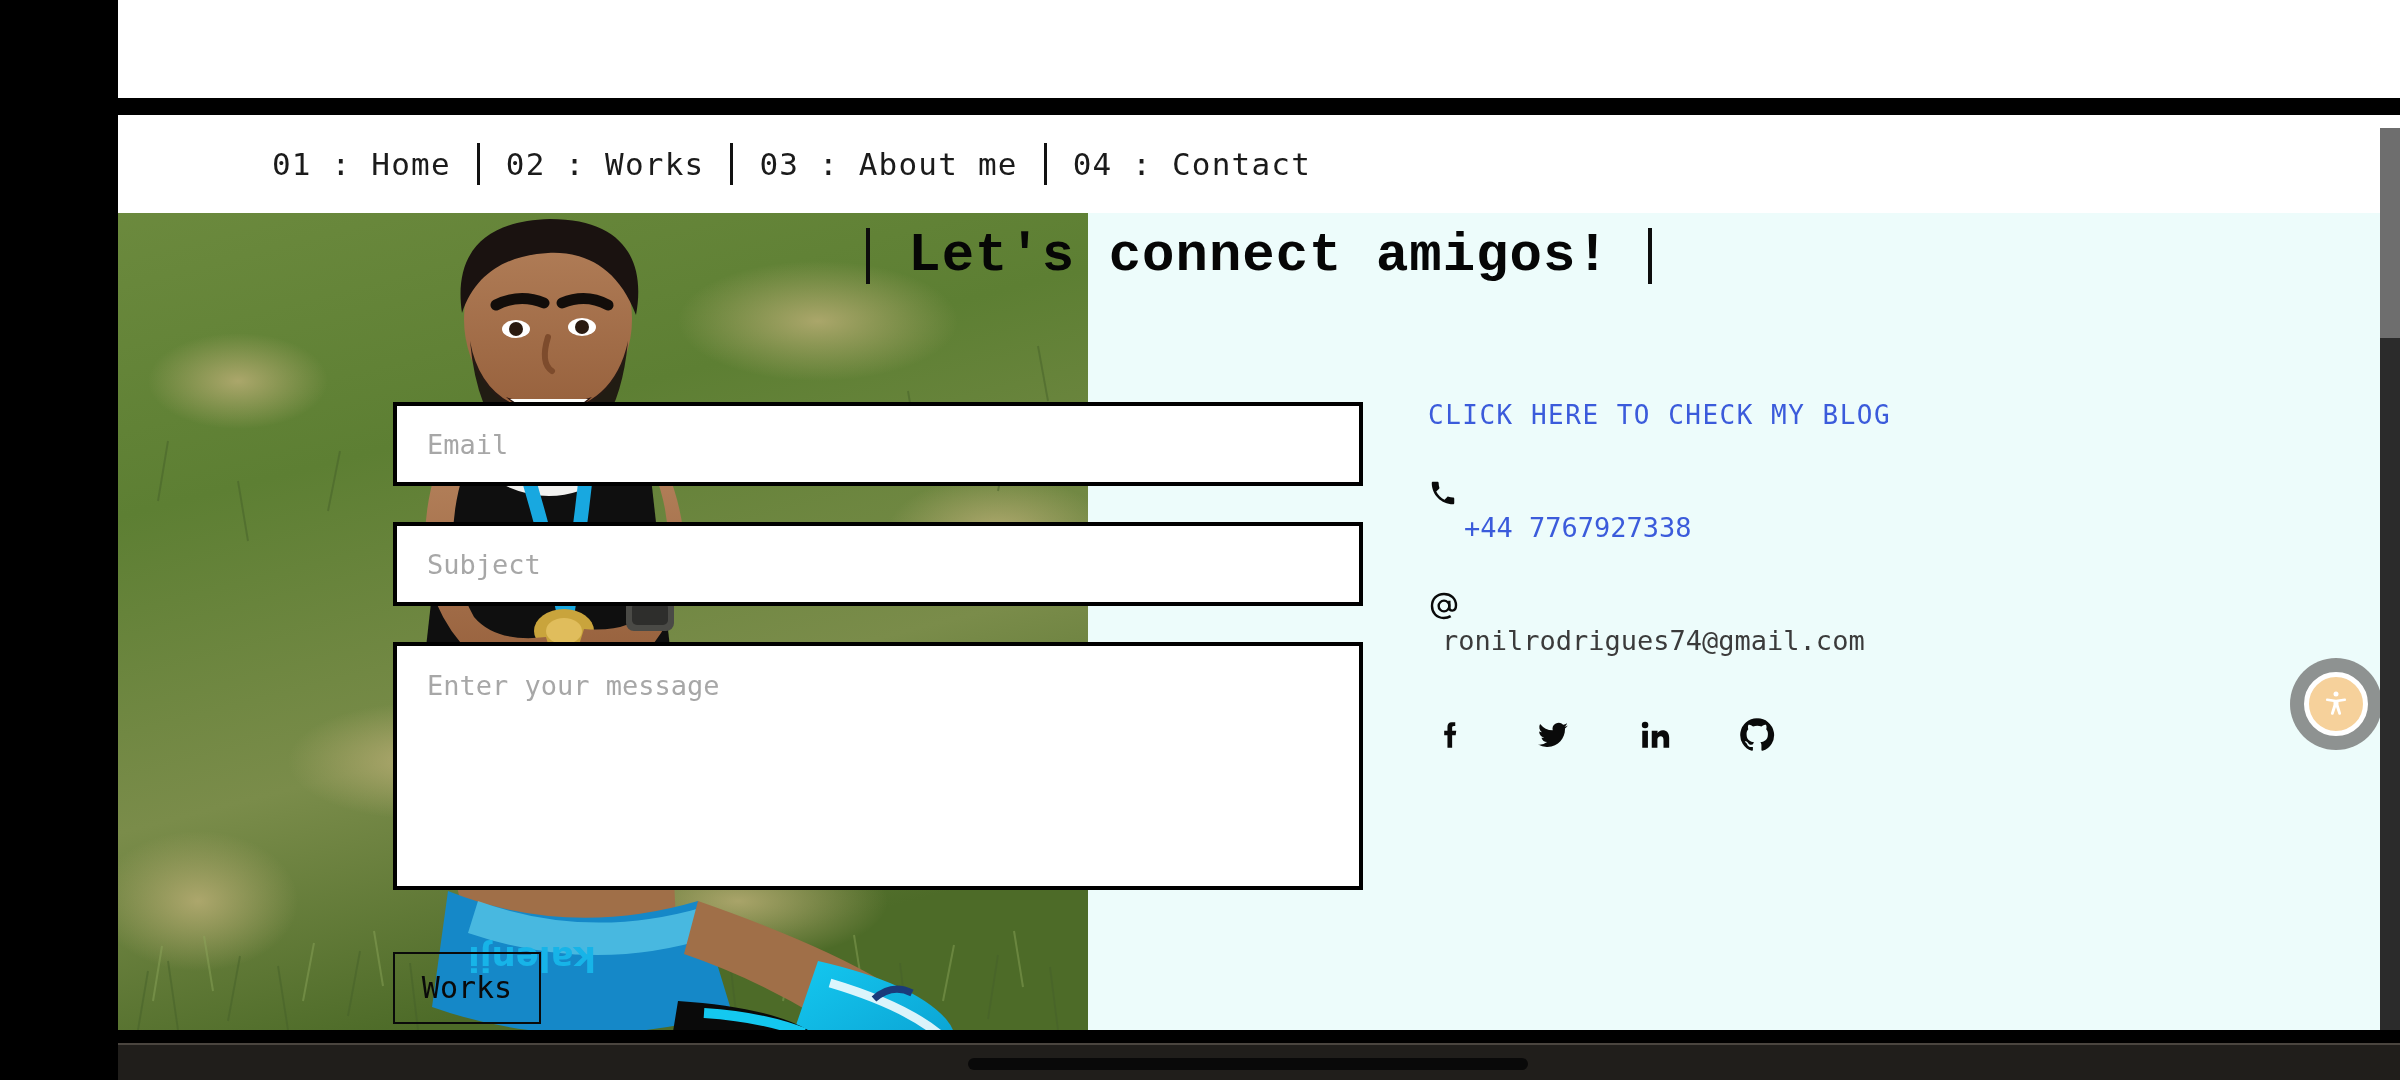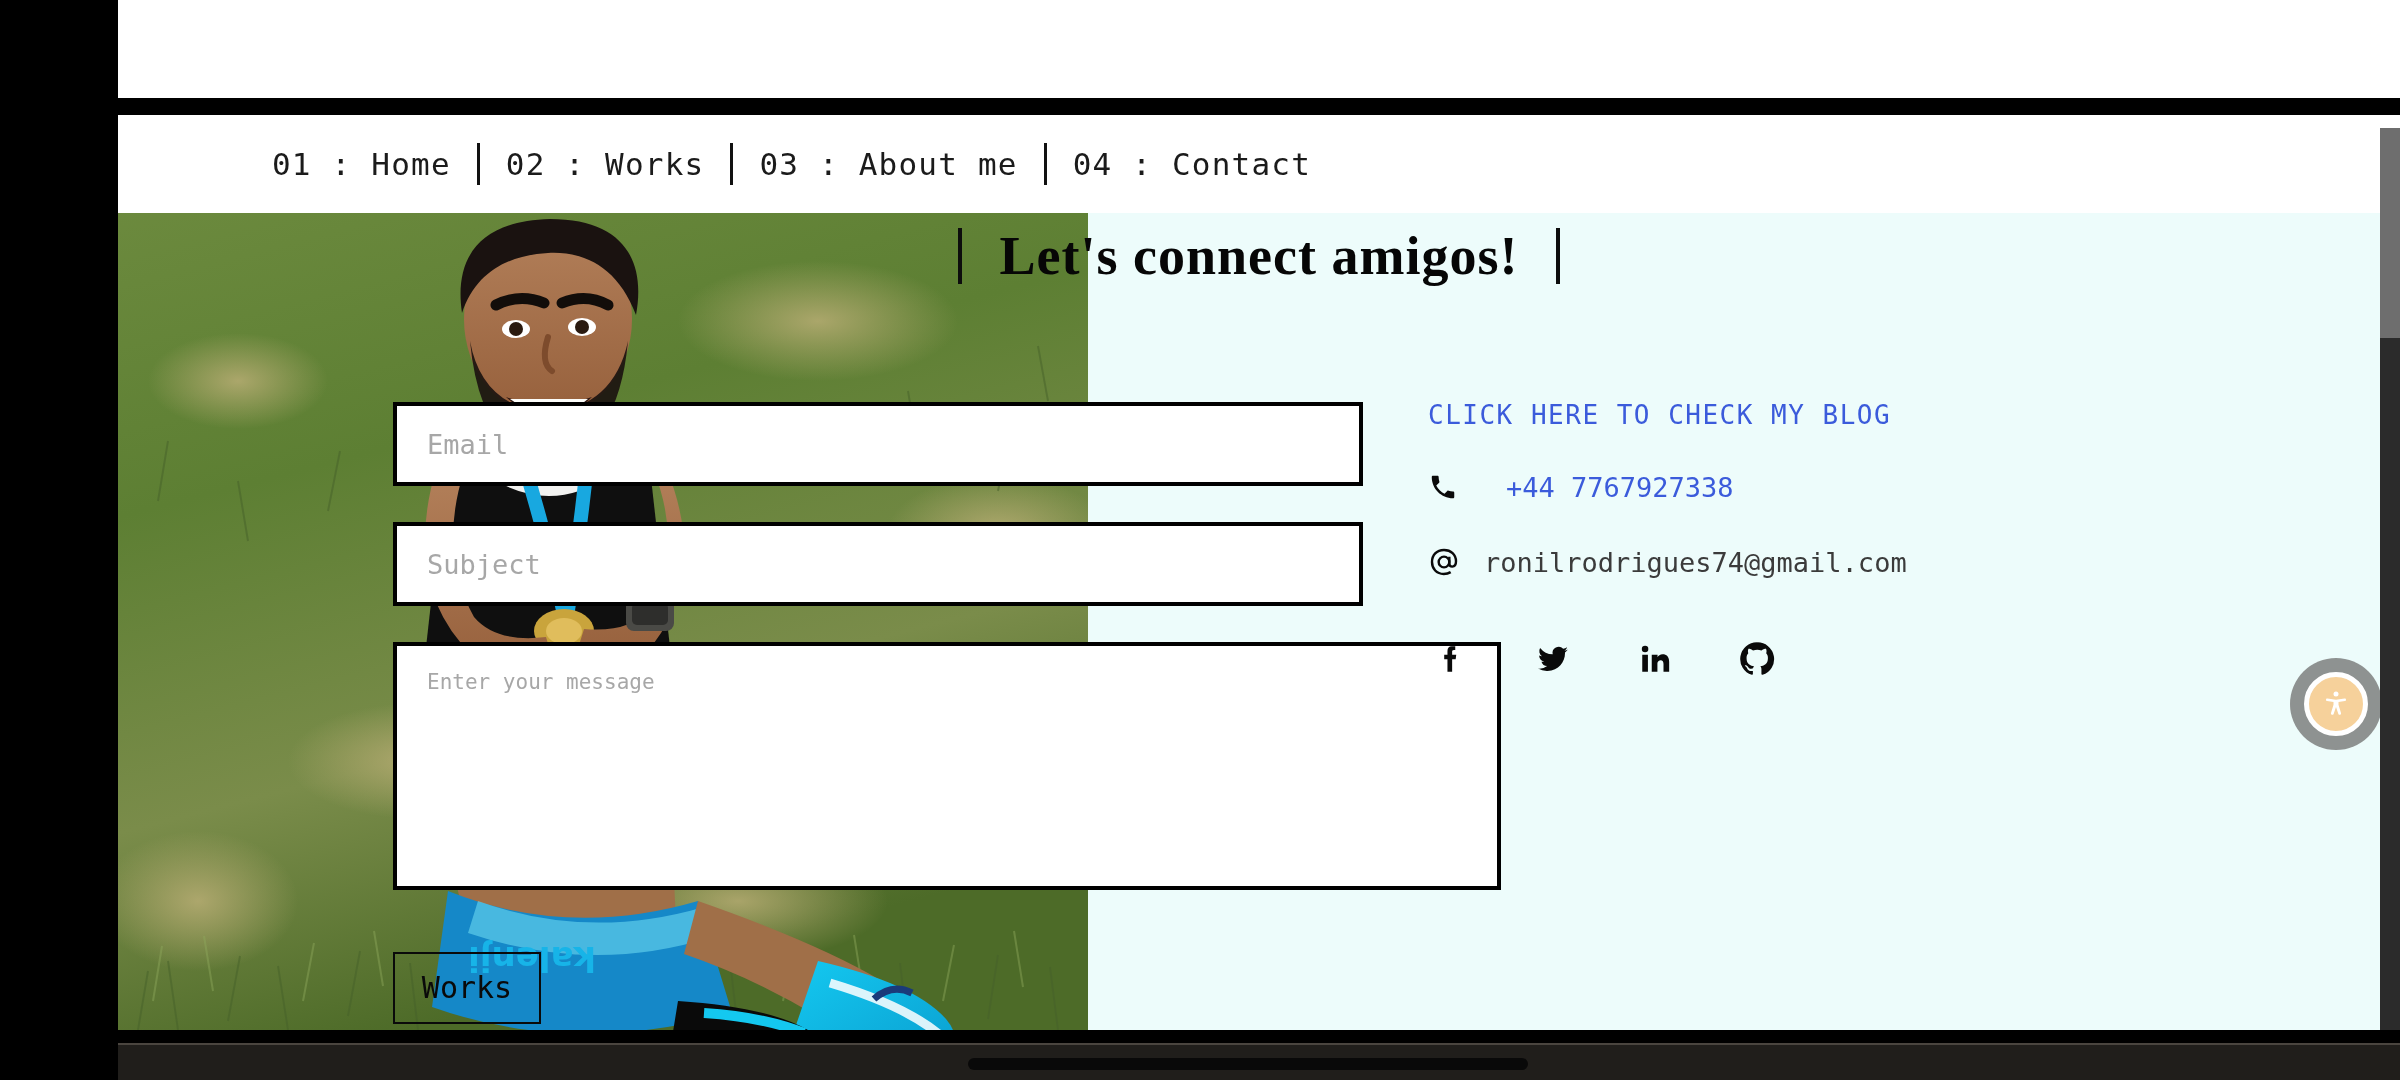--- a/index.html
+++ b/index.html
@@ -104,21 +104,21 @@
     display: flex;
     align-items: center;
     gap: 38px;
   }
   .heading-bar {
     width: 4px;
     height: 56px;
     background: #0d0d0d;
   }
   .heading-text {
-    font-family: Liberation Serif, serif;
+    font-family: Liberation Mono, monospace;
     font-size: 54px;
     font-weight: 700;
     color: #060606;
     letter-spacing: 1px;
     white-space: nowrap;
     line-height: 1;
   }
 
   
   .form-col {
@@ -138,26 +138,26 @@
     font-size: 27px;
     color: #2a2a2a;
     padding: 0 30px;
     outline: none;
   }
   .field::placeholder { color: #a7a7a7; opacity: 1; }
   .field-gap { height: 36px; }
 
   .message-field {
     display: block;
-    width: 1108px;
+    width: 970px;
     height: 248px;
     background: #ffffff;
     border: 4px solid #000000;
     font-family: "DejaVu Sans Mono", "Liberation Mono", monospace;
-    font-size: 21px;
+    font-size: 27px;
     color: #14532d;
     padding: 24px 30px;
     outline: none;
     resize: none;
   }
   .message-field::placeholder { color: #a7a7a7; opacity: 1; }
 
   .send-btn {
     margin-top: 62px;
     width: 148px;
@@ -187,22 +187,23 @@
     font-size: 26px;
     color: #3b5bdb;
     letter-spacing: 1.5px;
     text-decoration: none;
     display: inline-block;
     cursor: pointer;
     line-height: 1;
   }
   .info-row {
     display: flex;
-    align-items: center;
+    align-items: flex-start;
     margin-top: 44px;
+    flex-direction: column;
   }
   .info-icon {
     width: 42px;
     flex: 0 0 42px;
     display: flex;
     align-items: center;
     justify-content: flex-start;
     color: #0a0a0a;
   }
   .info-icon svg { display: block; }

